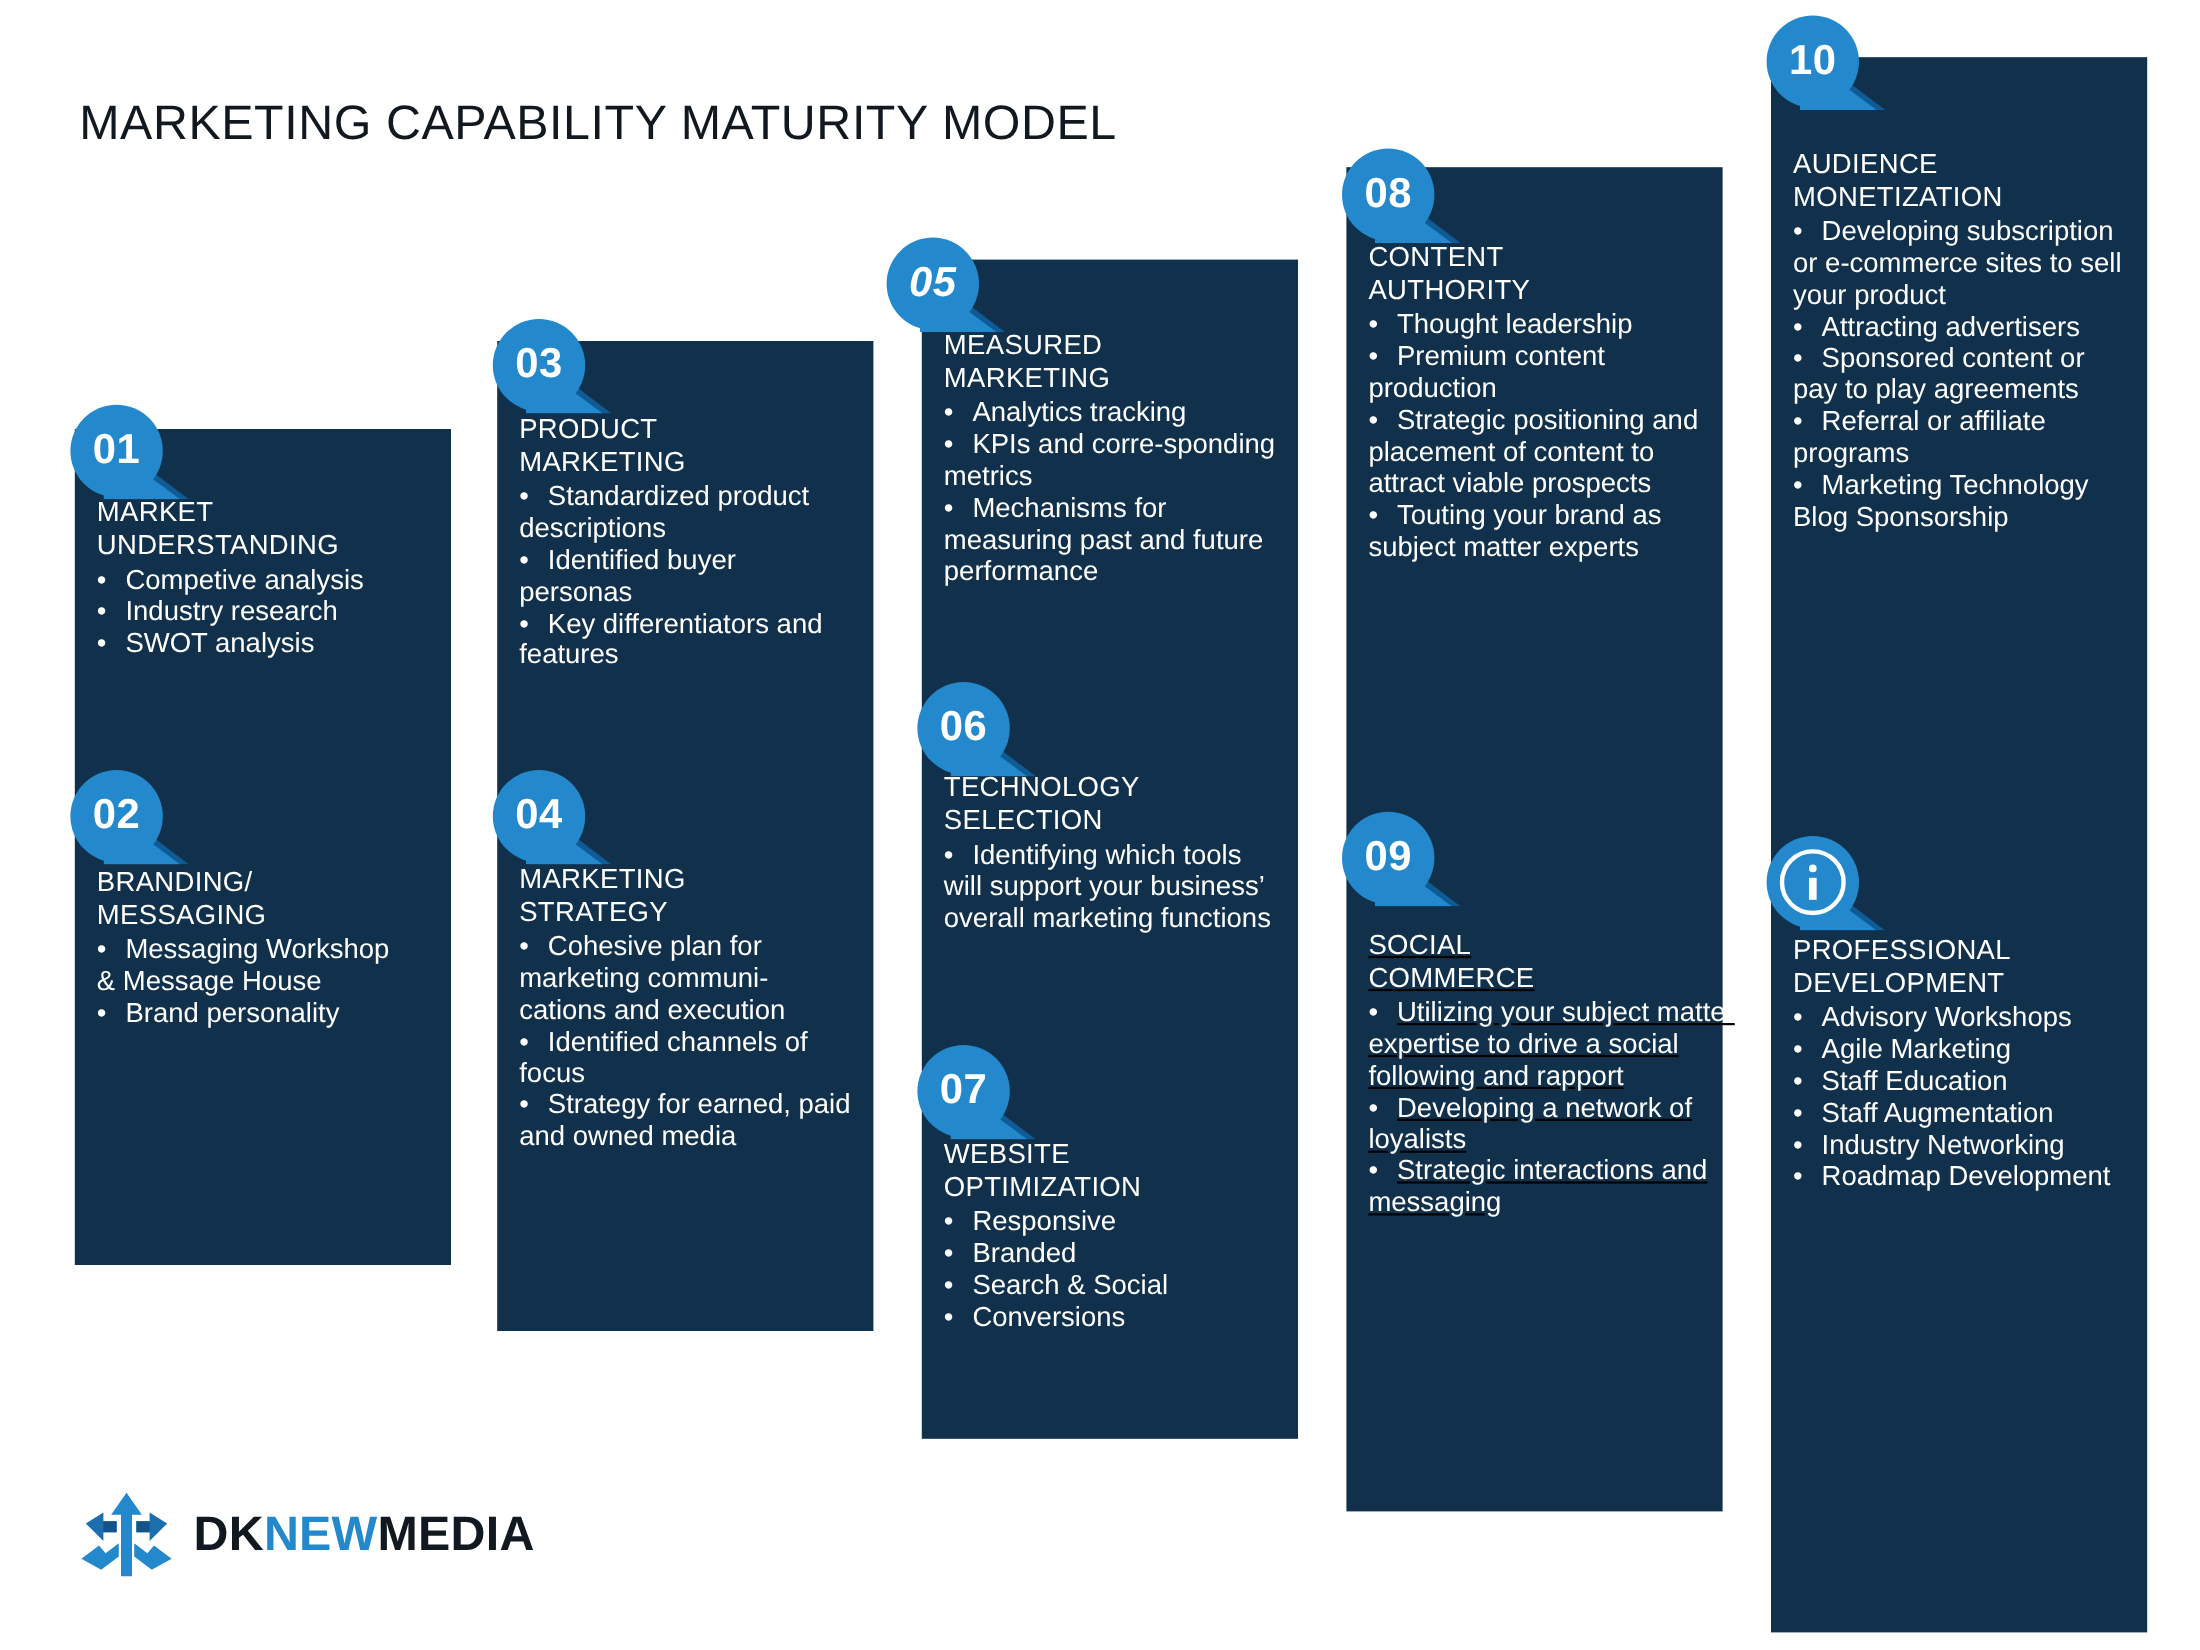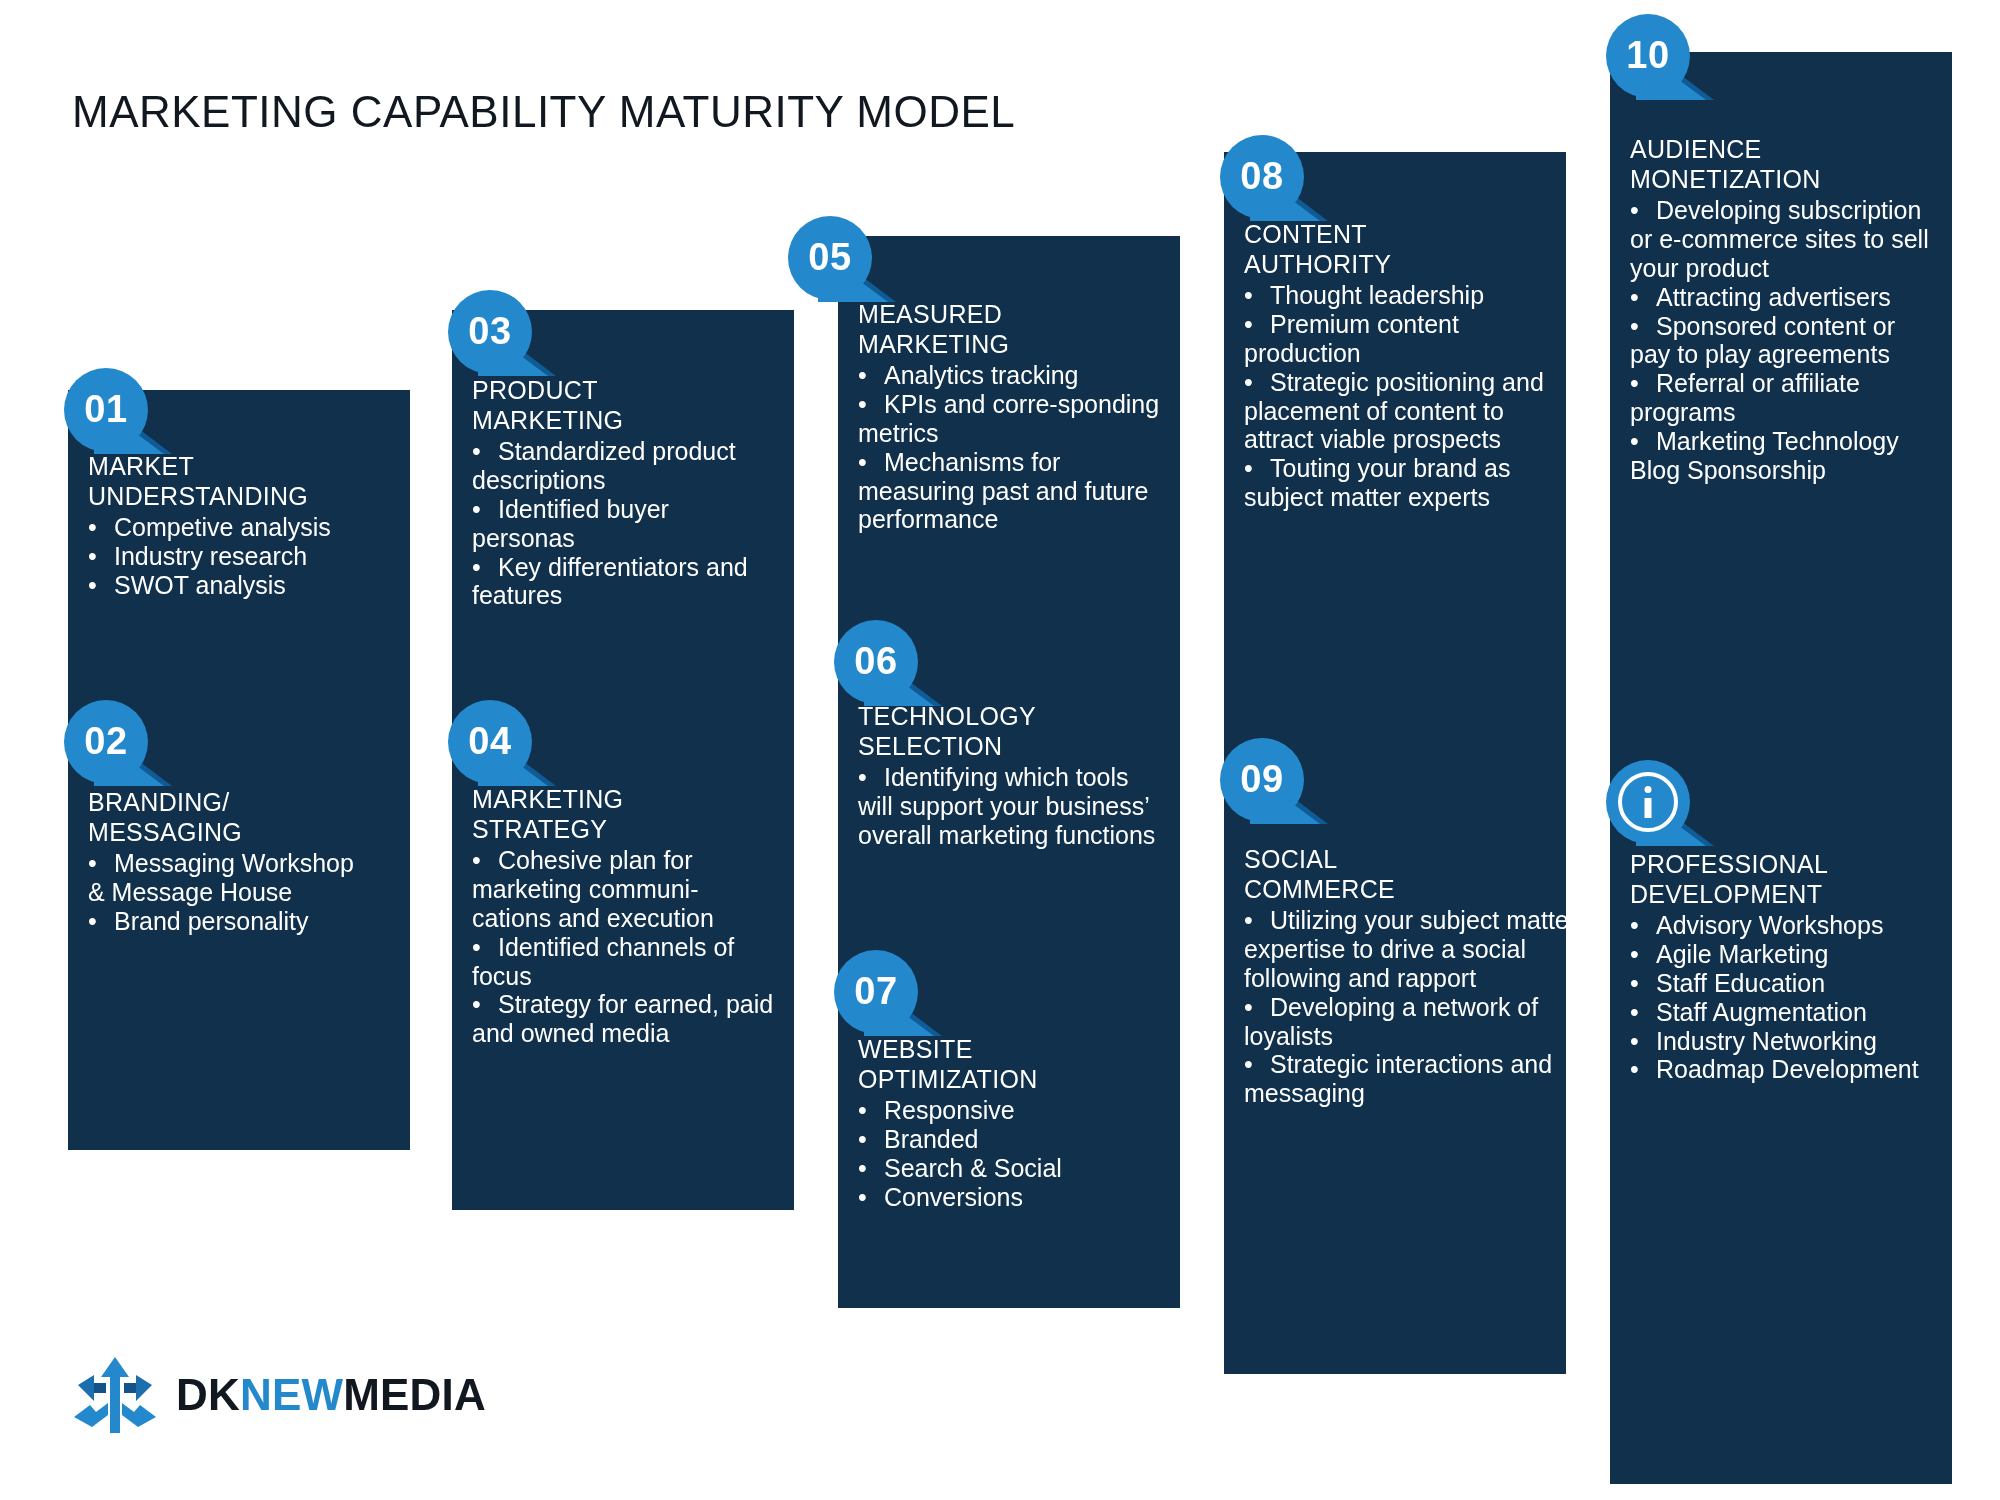--- a/index.html
+++ b/index.html
@@ -234,21 +234,21 @@
   <div class="card" style="left:838px; top:300px; width:342px;">
     <div class="card-title">MEASURED
 MARKETING</div>
     <ul class="bullets">
       <li><span class="b">•</span><span>Analytics tracking</span></li>
       <li><span class="b">•</span><span>KPIs and corre-sponding metrics</span></li>
       <li><span class="b">•</span><span>Mechanisms for measuring past and future performance</span></li>
     </ul>
   </div>
 
-  <div class="badge" style="left:788px; top:216px;">
+  <div class="badge" style="left:806px; top:216px;font-style:italic;">
     <div class="tail"></div>
     <div class="tail2"></div>
     <div class="disc"></div>
     <div class="num">05</div>
   </div>
 
   <div class="card" style="left:838px; top:702px; width:342px;">
     <div class="card-title">TECHNOLOGY
 SELECTION</div>
     <ul class="bullets">
@@ -294,21 +294,21 @@
     </ul>
   </div>
 
   <div class="badge" style="left:1220px; top:135px;">
     <div class="tail"></div>
     <div class="tail2"></div>
     <div class="disc"></div>
     <div class="num">08</div>
   </div>
 
-  <div class="card" style="left:1224px; top:845px; width:388px;">
+  <div class="card" style="left:1224px; top:845px; width:388px;text-decoration:underline;">
     <div class="card-title">SOCIAL
 COMMERCE</div>
     <ul class="bullets">
       <li><span class="b">•</span><span>Utilizing your subject matter expertise to drive a social following and rapport</span></li>
       <li><span class="b">•</span><span>Developing a network of loyalists</span></li>
       <li><span class="b">•</span><span>Strategic interactions and messaging</span></li>
     </ul>
   </div>
 
   <div class="badge" style="left:1220px; top:738px;">

